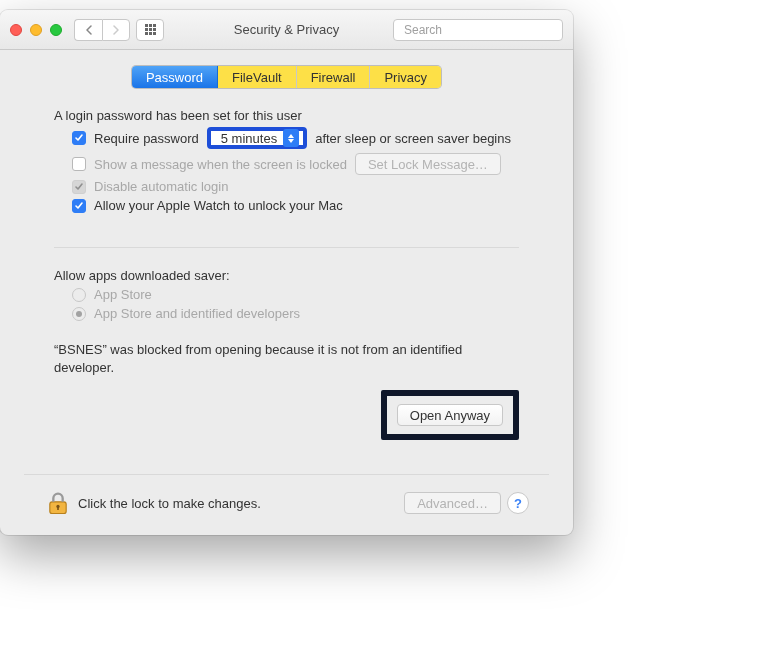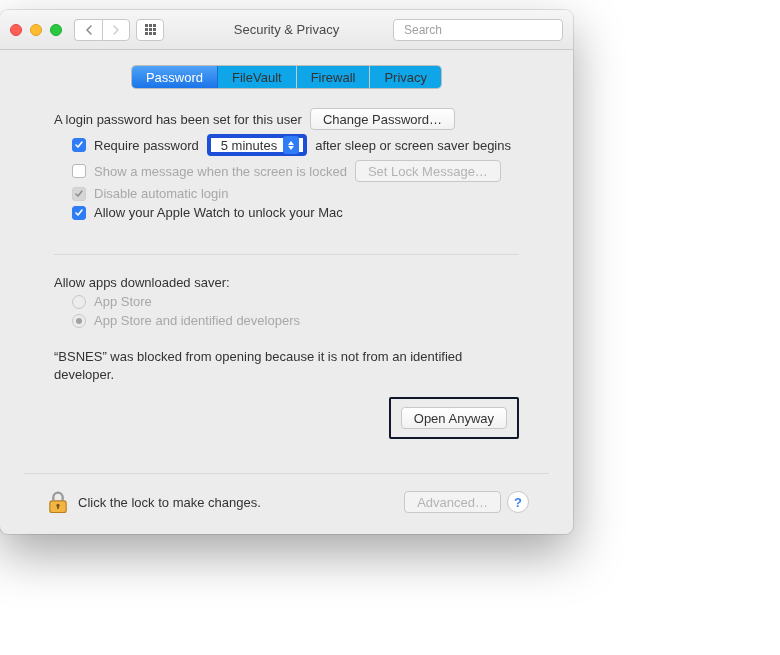--- a/index.html
+++ b/index.html
@@ -63,21 +63,21 @@
     }
     .search input::placeholder { color: #a0a0a0; }
     .grid-icon { display: grid; grid-template-columns: repeat(3,3px); grid-template-rows: repeat(3,3px); gap:1px; }
     .grid-icon i { background:#666; width:3px; height:3px; display:block; }
     
     .content { padding: 16px 24px 0; }
     .tabs { display: flex; justify-content: center; margin-bottom: 20px; }
     .tabseg { display: flex; border-radius: 4px; overflow: hidden; box-shadow: 0 0 0 1px #bdbdbd; }
     .tab {
       height: 22px; padding: 0 14px;
-      background: #0ea5e9; border-right: 1px solid #c8c8c8;
+      background: #fde047; border-right: 1px solid #c8c8c8;
       display: flex; align-items: center; font-size: 13px; color: #333;
       cursor: default;
     }
     .tab:last-child { border-right: none; }
     .tab.active {
       background: linear-gradient(#4fa3f7, #1a74e8);
       color: #fff; border-right-color: #1a6ad2;
     }
     .section { padding: 0 30px 20px; }
     .row { display: flex; align-items: center; gap: 8px; margin: 4px 0; color: #333; }
@@ -112,21 +112,21 @@
     }
     .select .arrows span { width:0; height:0; border-left:3px solid transparent; border-right:3px solid transparent; }
     .select .arrows .up { border-bottom:4px solid #fff; }
     .select .arrows .down { border-top:4px solid #fff; }
     .divider { border-top:1px solid #d9d9d9; margin: 10px 30px 20px; }
     .radio { width:14px; height:14px; border-radius:50%; border:1px solid #c7c7c7; display:inline-flex; align-items:center; justify-content:center; flex:none; }
     .radio.sel::after { content:""; width:6px; height:6px; border-radius:50%; background:#a2a2a2; }
     .blocked-row { display:flex; align-items:flex-end; gap: 14px; padding: 16px 30px 0; flex-direction: column; }
     .blocked-text { flex:1; font-size:13px; color:#333; line-height:1.35; }
     .highlight-box {
-      border: 2px solid #0f172a; border-radius:2px;
+      border: 6px solid #0f172a; border-radius:2px;
       padding: 8px 10px;
     }
     .footer {
       display:flex; align-items:center; gap:6px;
       padding: 14px 20px 18px; margin-top: 34px;
       border-top: 1px solid #d9d9d9;
     }
     .lock {
       width: 28px; height: 28px;
     }
@@ -196,21 +196,20 @@
         <div class="tab active">Password</div>
         <div class="tab">FileVault</div>
         <div class="tab">Firewall</div>
         <div class="tab">Privacy</div>
       </div>
     </div>
 
     <div class="section">
       <div class="row">
         <span class="label">A login password has been set for this user</span>
-        <span class="btn">Change Password…</span>
       </div>
       <div class="row indent">
         <span class="chk checked">
           <svg width="10" height="10" viewBox="0 0 10 10">
                 <path d="M2 5l2 2 4-5" stroke-width="1.6" fill="none" stroke-linecap="round" stroke-linejoin="round"></path>
               </svg>
         </span>
         <span class="label">Require password</span>
         <span class="select">
           <span>5 minutes</span>

